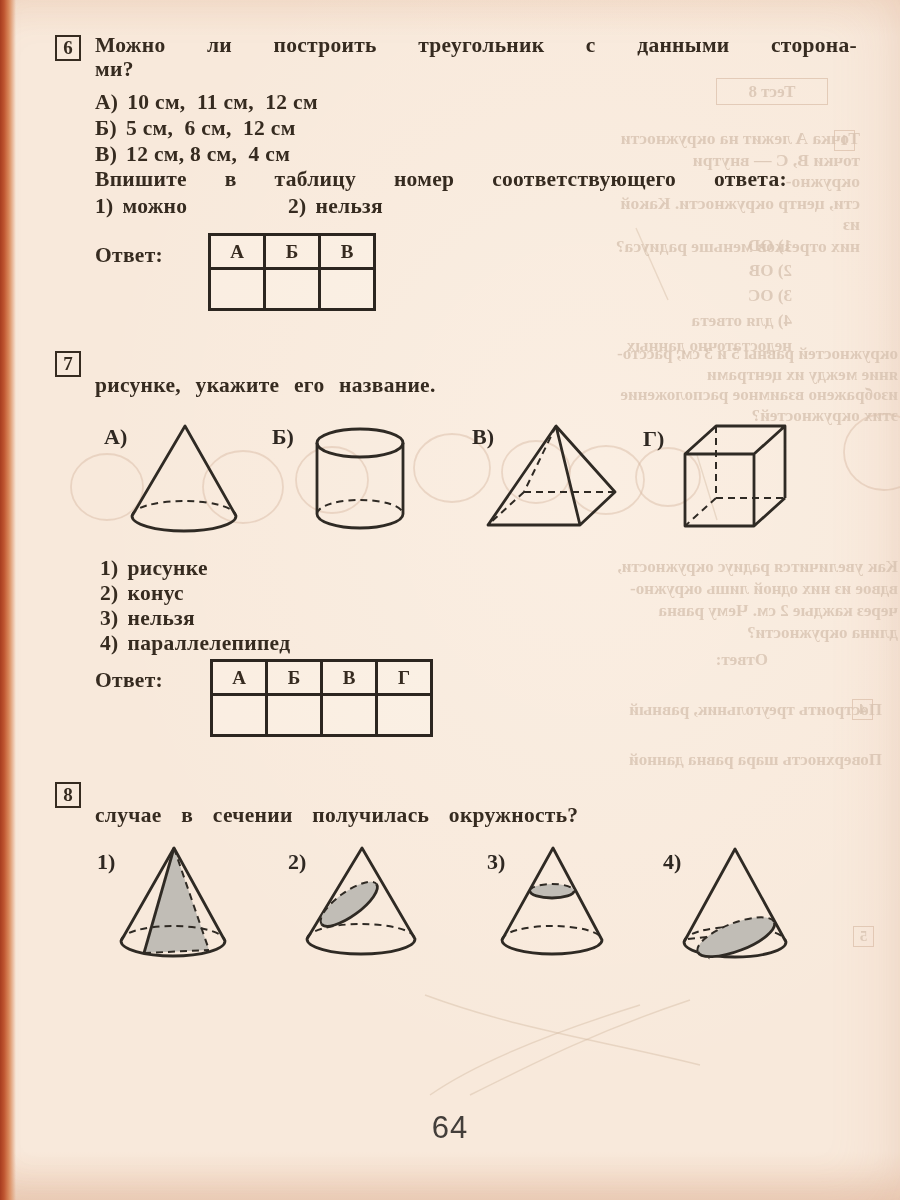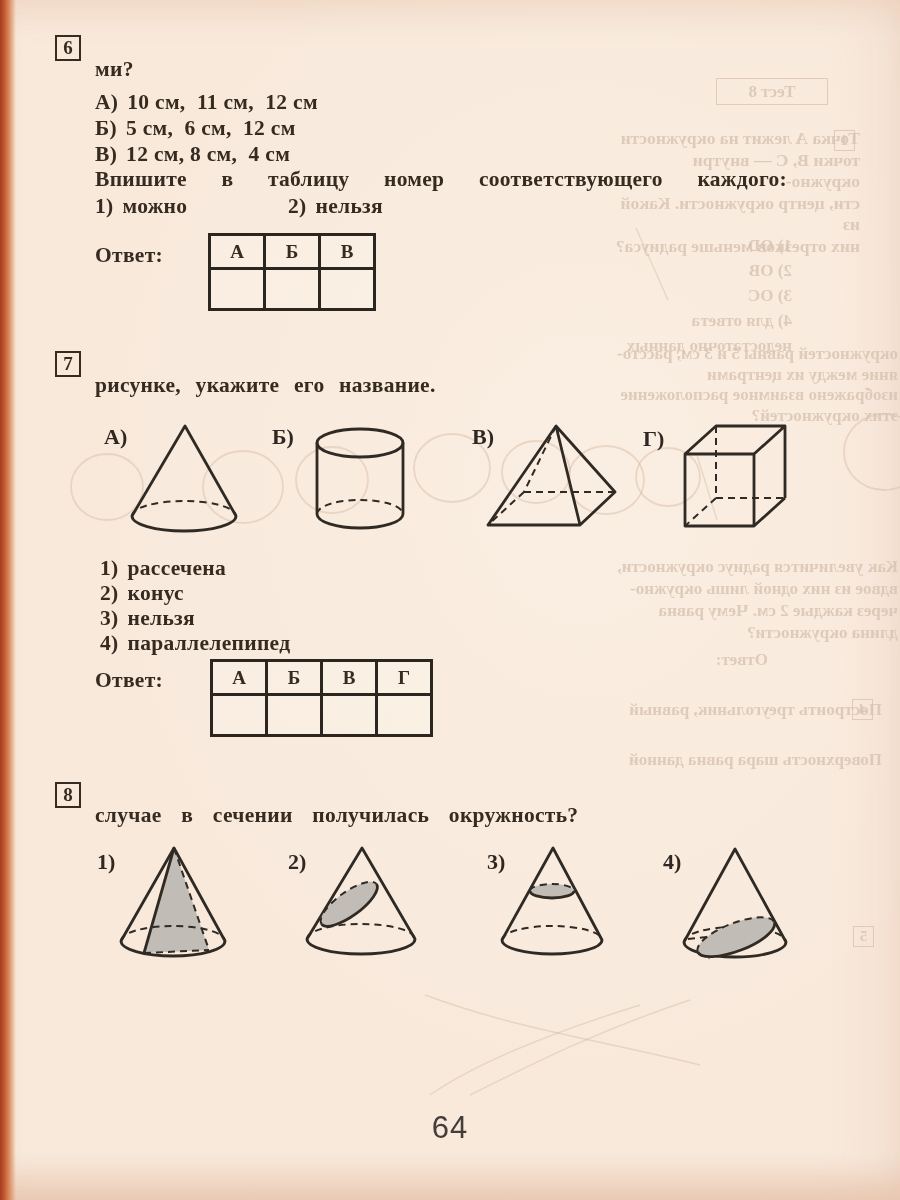--- a/index.html
+++ b/index.html
@@ -99,36 +99,37 @@
   <div class="bleed" style="left:612px;top:750px;width:270px;font-size:17px;">Поверхность шара равна данной</div>
   <div class="bleed bleed-box" style="left:853px;top:926px;width:21px;height:21px;font-size:15px;">
     <span>5</span>
   </div>
 
   <div class="spine"></div>
 
   <div class="abs numbox" style="left:55px;top:35px;">
     <span>6</span>
   </div>
+  <div class="abs txt justify" style="left:95px;top:33px;width:762px;">Можно ли построить треугольник с данными сторона-</div>
   <div class="abs txt" style="left:95px;top:57px;">ми?</div>
 
   <div class="abs txt opt" style="left:95px;top:90px;">
     <span class="lbl">А)</span>
     <span>10 см,  11 см,  12 см</span>
   </div>
   <div class="abs txt opt" style="left:95px;top:116px;">
     <span class="lbl">Б)</span>
     <span>5 см,  6 см,  12 см</span>
   </div>
   <div class="abs txt opt" style="left:95px;top:142px;">
     <span class="lbl">В)</span>
     <span>12 см, 8 см,  4 см</span>
   </div>
 
-  <div class="abs txt justify" style="left:95px;top:167px;width:692px;">Впишите в таблицу номер соответствующего каждого:</div>
+  <div class="abs txt justify" style="left:95px;top:167px;width:692px;">Впишите в таблицу номер соответствующего ответа:</div>
 
   <div class="abs txt opt" style="left:95px;top:194px;">
     <span class="lbl">1)</span>
     <span>можно</span>
   </div>
   <div class="abs txt opt" style="left:288px;top:194px;">
     <span class="lbl">2)</span>
     <span>нельзя</span>
   </div>
 
@@ -174,21 +175,21 @@
   </svg>
 
   <div class="abs fig-label" style="left:643px;top:426px;">Г)</div>
   <svg class="abs" style="left:680px;top:420px;" width="112" height="112" viewBox="0 0 112 112">
     <path d="M5,34 H74 V106 H5 Z M5,34 L36,6 H105 V78 M74,34 L105,6 M74,106 L105,78" fill="none" stroke="#2f2a24" stroke-width="2.8" stroke-linejoin="round"></path>
     <path d="M36,6 V78 M36,78 H105 M36,78 L5,106" fill="none" stroke="#2f2a24" stroke-width="2" stroke-dasharray="7,5"></path>
   </svg>
 
   <div class="abs txt opt" style="left:100px;top:556px;">
     <span class="lbl">1)</span>
-    <span>рассечена</span>
+    <span>рисунке</span>
   </div>
   <div class="abs txt opt" style="left:100px;top:581px;">
     <span class="lbl">2)</span>
     <span>конус</span>
   </div>
   <div class="abs txt opt" style="left:100px;top:606px;">
     <span class="lbl">3)</span>
     <span>нельзя</span>
   </div>
   <div class="abs txt opt" style="left:100px;top:631px;">

